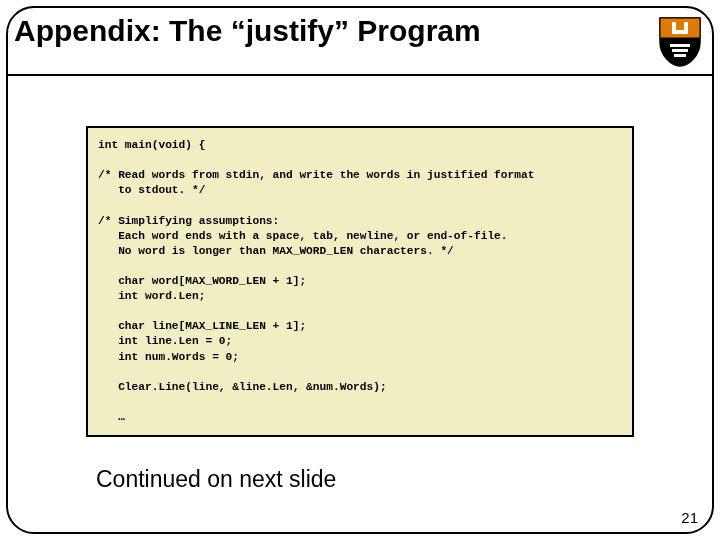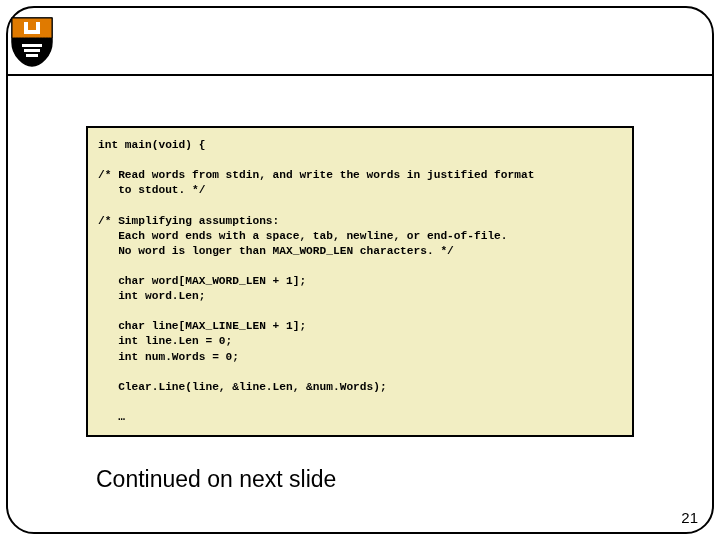--- a/index.html
+++ b/index.html
@@ -81,20 +81,21 @@
     font-size: 15px;
     color: #000;
   }
 </style>
 </head>
 <body>
 
 <div class="slide-frame"></div>
 
 <div class="title-row">
+  <div class="title">Appendix: The “justify” Program</div>
   <div class="shield">
     <svg viewBox="0 0 44 52" width="44" height="52">
       <path d="M2 2 H42 V26 C42 40 30 50 22 50 C14 50 2 40 2 26 Z" fill="#fff" stroke="#000" stroke-width="1.5"></path>
       <path d="M2 2 H42 V22 C42 22 2 22 2 22 Z" fill="#e07a00" stroke="#000" stroke-width="1"></path>
       <path d="M2 22 H42 V26 C42 40 30 50 22 50 C14 50 2 40 2 26 Z" fill="#000"></path>
       <path d="M14 6 L14 18 L30 18 L30 6 L26 6 L26 14 L18 14 L18 6 Z" fill="#fff"></path>
       <rect x="12" y="28" width="20" height="3" fill="#fff"></rect>
       <rect x="14" y="33" width="16" height="3" fill="#fff"></rect>
       <rect x="16" y="38" width="12" height="3" fill="#fff"></rect>
     </svg>

